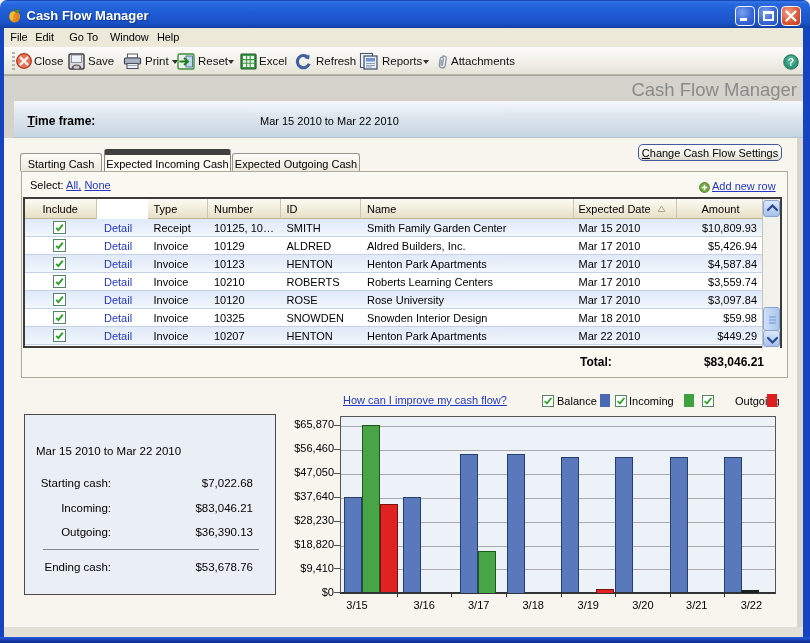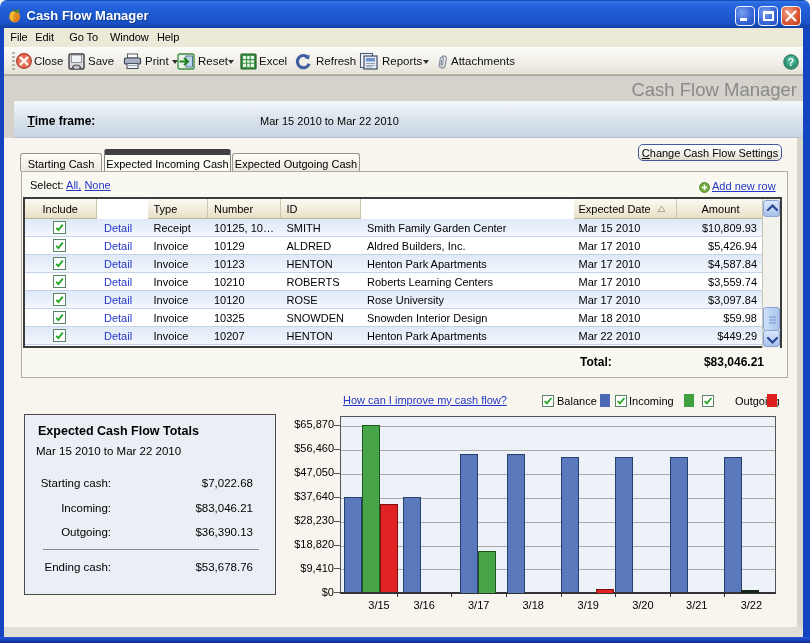--- a/index.html
+++ b/index.html
@@ -235,20 +235,21 @@
 </svg>
 <div class="abs lnk" style="left:712px;top:180px;font-size:11px;">Add new row</div>
 
 <div class="abs" id="tbl">
 
   <div class="hdr" style="left:0;width:71.5px;text-align:center;">Include</div>
   <div class="hdr" style="left:71.5px;width:51px;text-align:right;margin-top:41px;">Details</div>
   <div class="hdr" style="left:122.5px;width:60.5px;padding-left:6px;">Type</div>
   <div class="hdr" style="left:183px;width:72.5px;padding-left:6px;">Number</div>
   <div class="hdr" style="left:255.5px;width:80.5px;padding-left:6px;">ID</div>
+  <div class="hdr" style="left:336px;width:212.5px;padding-left:6px;">Name</div>
   <div class="hdr" style="left:548.5px;width:103.5px;padding-left:5px;">Expected Date
     <svg width="9" height="8" style="position:absolute;right:10px;top:6px">
         <path d="M4.5 1 L8 6.5 H1 Z" fill="#f2eedd" stroke="#b0a88c" stroke-width="1"></path>
       </svg>
   </div>
   <div class="hdr" style="left:652px;width:87px;text-align:center;border-right:none;">Amount</div>
 
   <div class="vline" style="left:71.5px"></div>
   <div class="vline" style="left:122.5px"></div>
   <div class="vline" style="left:183px"></div>
@@ -374,21 +375,20 @@
           <path d="M3 6 L7.5 10.5 L12 6" fill="none" stroke="#28488e" stroke-width="2.2" stroke-linecap="round"></path>
         </svg>
       </div>
   </div>
 </div>
 
 <div class="abs" style="left:580px;top:355px;font-size:12px;font-weight:bold;">Total:</div>
 <div class="abs" style="left:560px;top:355px;width:204px;text-align:right;font-size:12px;font-weight:bold;">$83,046.21</div>
 
 <div class="abs" id="totpanel">
-  <div class="t" style="left:13px;top:9px;font-weight:bold;font-size:12.5px;">Expected Cash Flow Totals</div>
   <div class="t" style="left:11px;top:30px;">Mar 15 2010 to Mar 22 2010</div>
   <div class="t" style="left:0;top:62px;width:86px;text-align:right;">Starting cash:</div>
   <div class="t" style="left:120px;top:62px;width:108px;text-align:right;">$7,022.68</div>
   <div class="t" style="left:0;top:86.5px;width:86px;text-align:right;">Incoming:</div>
   <div class="t" style="left:120px;top:86.5px;width:108px;text-align:right;">$83,046.21</div>
   <div class="t" style="left:0;top:111px;width:86px;text-align:right;">Outgoing:</div>
   <div class="t" style="left:120px;top:111px;width:108px;text-align:right;">$36,390.13</div>
   <div class="t" style="left:18px;top:134px;width:216px;border-top:1px solid #8a8a8a;"></div>
   <div class="t" style="left:0;top:146px;width:86px;text-align:right;">Ending cash:</div>
   <div class="t" style="left:120px;top:146px;width:108px;text-align:right;">$53,678.76</div>
@@ -432,21 +432,21 @@
 <div class="ylab" style="left:274px;top:490.0px">$37,640</div>
 <div class="ytick" style="top:496.5px"></div>
 <div class="ylab" style="left:274px;top:514.0px">$28,230</div>
 <div class="ytick" style="top:520.5px"></div>
 <div class="ylab" style="left:274px;top:538.0px">$18,820</div>
 <div class="ytick" style="top:544.5px"></div>
 <div class="ylab" style="left:274px;top:561.9px">$9,410</div>
 <div class="ytick" style="top:568.4px"></div>
 <div class="ylab" style="left:274px;top:585.9px">$0</div>
 <div class="ytick" style="top:592.4px"></div>
-<div class="xlab" style="left:359px">3/15</div>
+<div class="xlab" style="left:337px">3/15</div>
 <div class="xlab" style="left:404.1px">3/16</div>
 <div class="xlab" style="left:458.7px">3/17</div>
 <div class="xlab" style="left:513.2px">3/18</div>
 <div class="xlab" style="left:568.3px">3/19</div>
 <div class="xlab" style="left:622.9px">3/20</div>
 <div class="xlab" style="left:676.8px">3/21</div>
 <div class="xlab" style="left:731.4px">3/22</div>
 <div class="xtick" style="left:396.5px"></div>
 <div class="xtick" style="left:451px"></div>
 <div class="xtick" style="left:505.5px"></div>

